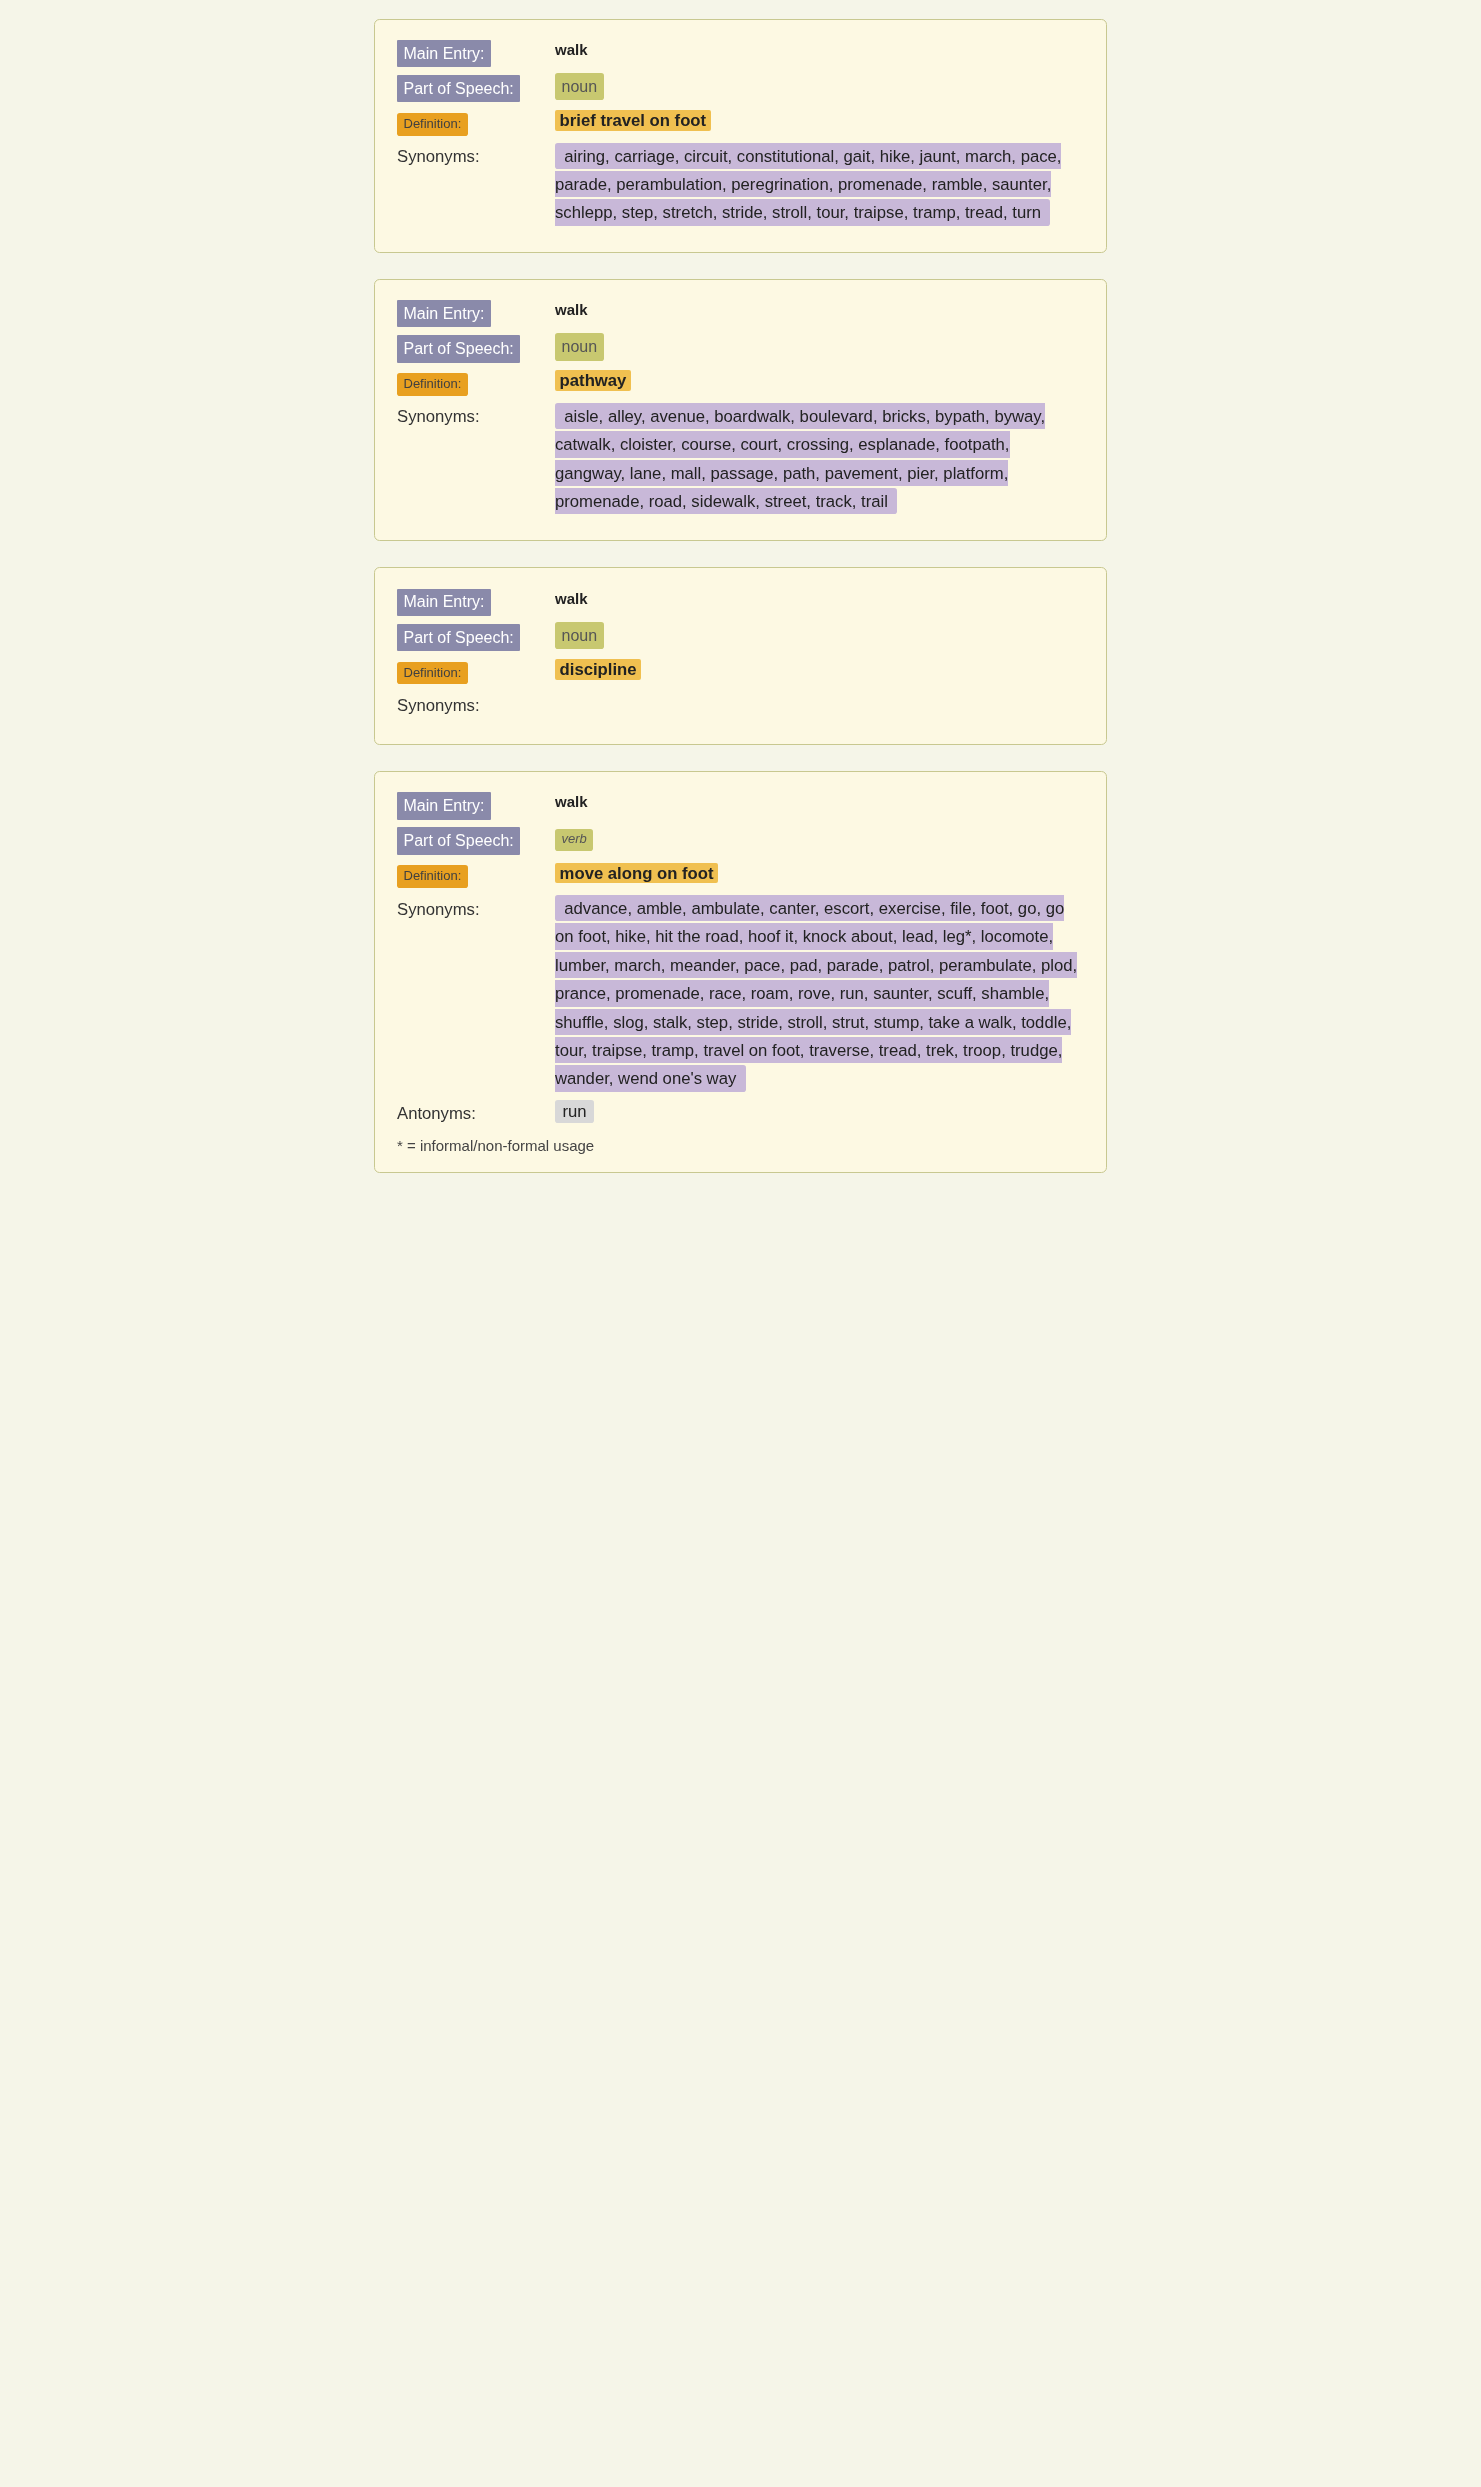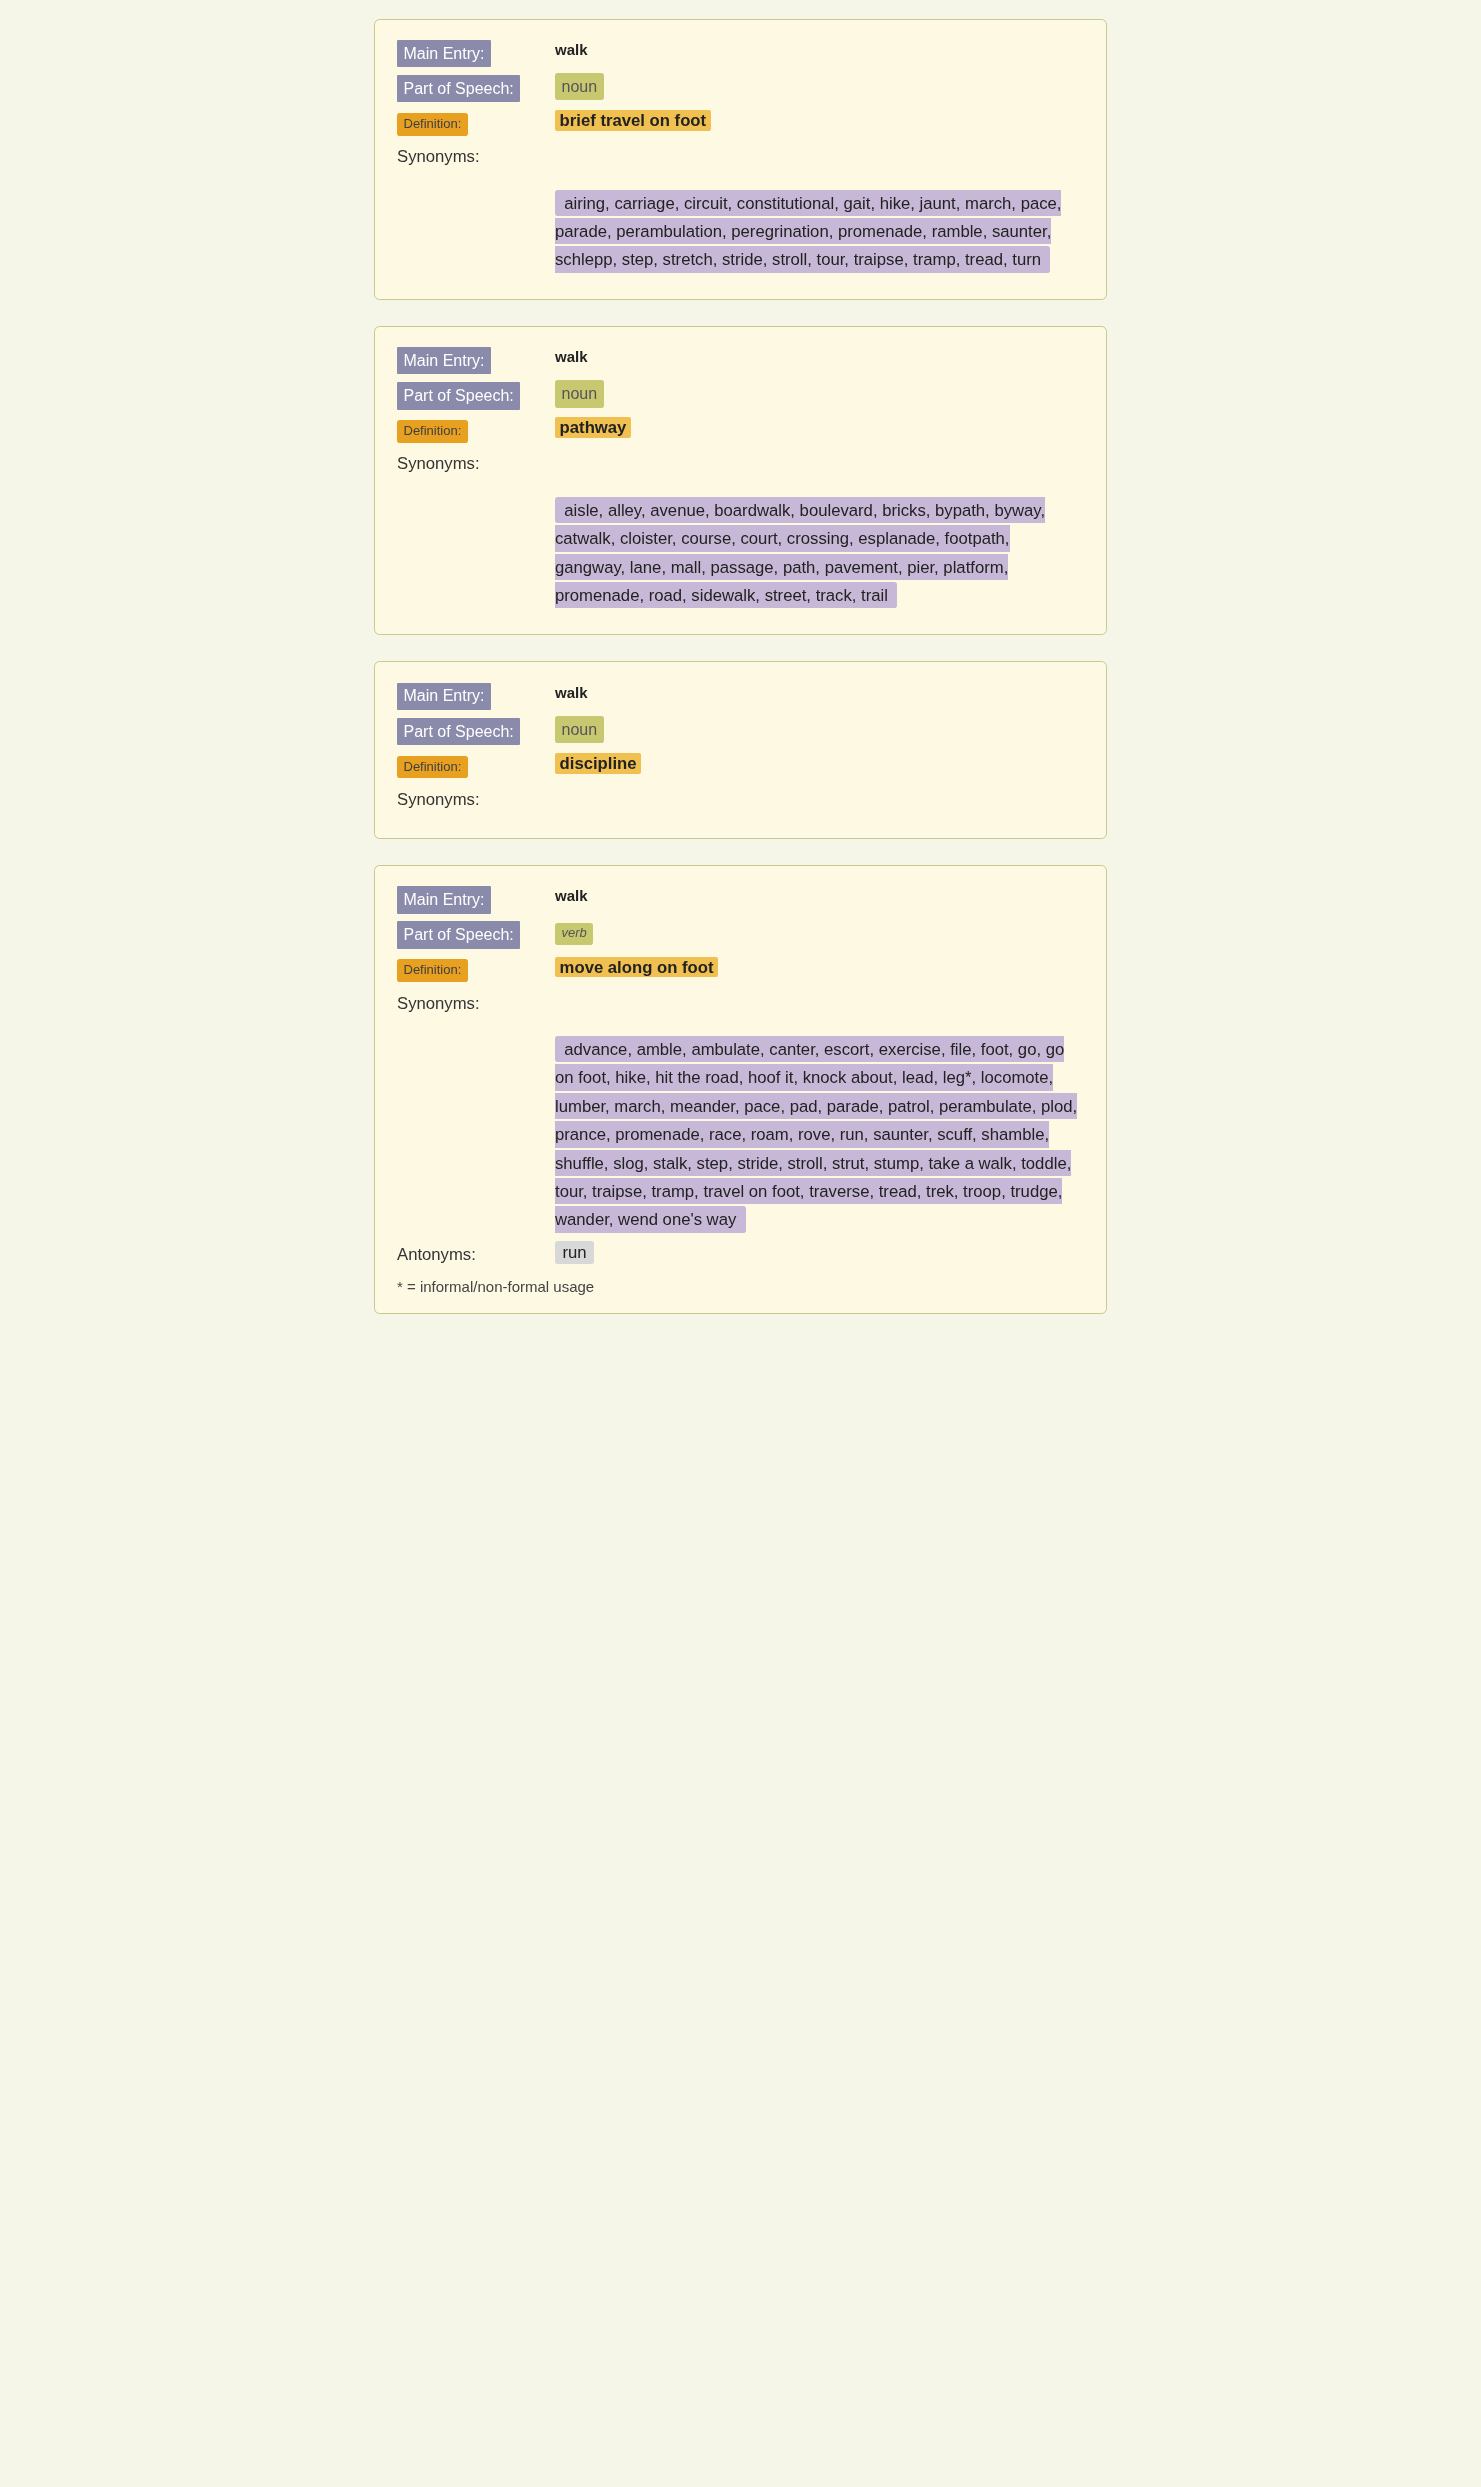--- a/index.html
+++ b/index.html
@@ -98,21 +98,20 @@
       font-style: italic;
       font-size: 13px;
       display: inline-block;
     }
     .synonyms-row {
       display: flex;
       align-items: flex-start;
     }
     .synonyms-content {
       flex: 1;
-      margin-top: 47px;
     }
     .footnote {
       font-size: 15px;
       color: #444;
       margin-top: 9.3px;
     }
   </style>
 </head>
 <body>
 

